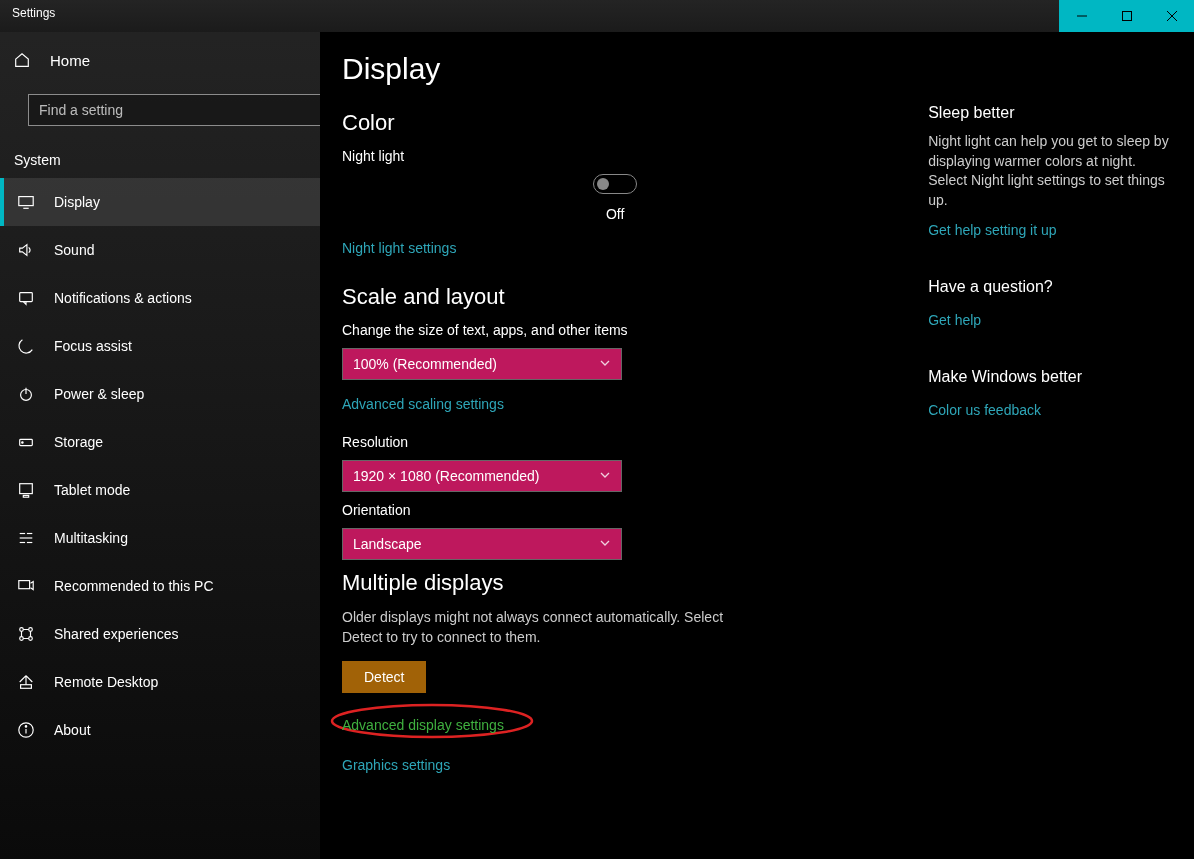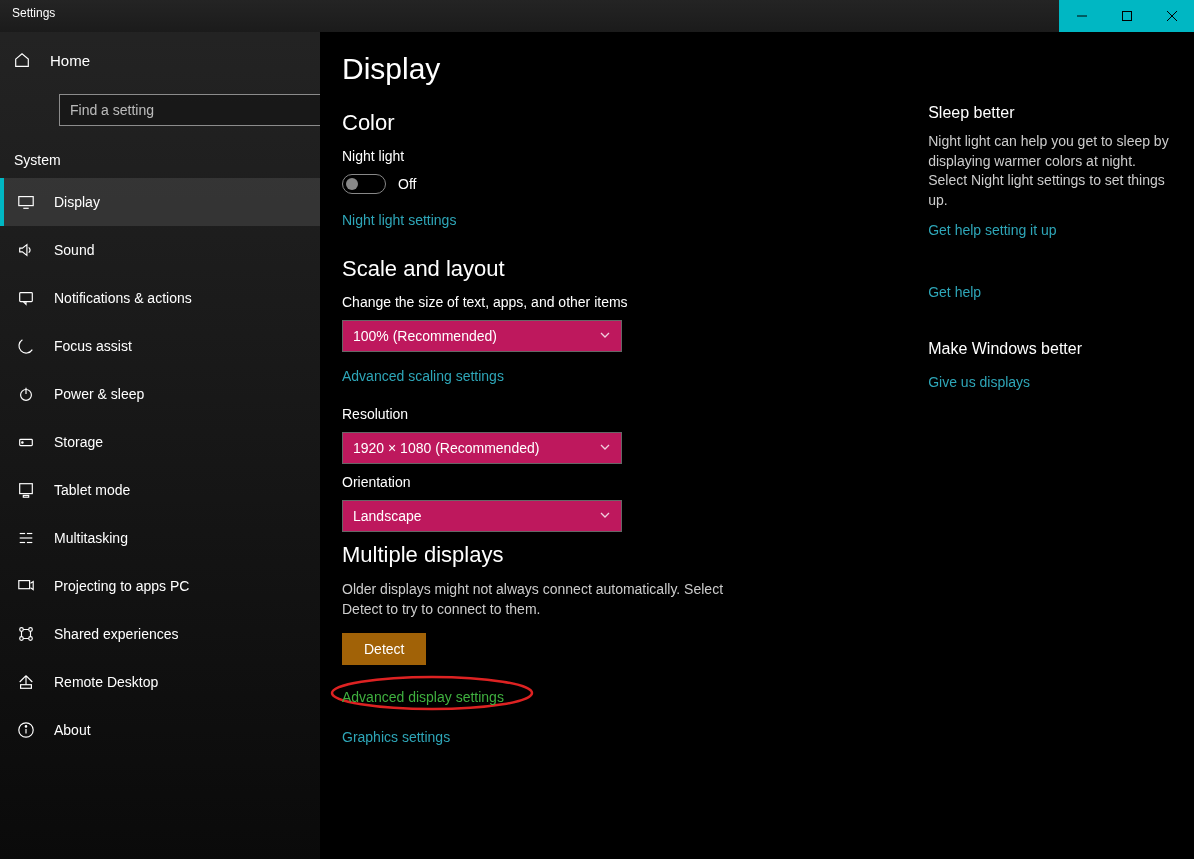--- a/index.html
+++ b/index.html
@@ -54,21 +54,21 @@
     display: flex;
     align-items: center;
     height: 56px;
     padding-left: 12px;
     gap: 18px;
     font-size: 15px;
     color: #fff;
     cursor: pointer;
   }
   .icon-slot { width: 20px; display:flex; align-items:center; justify-content:center; }
-  .search-wrap { padding: 6px 12px 8px 12px; margin-left: 47px; }
+  .search-wrap { padding: 6px 12px 8px 28px; }
   .search {
     width: 100%;
     height: 32px;
     background: rgba(0,0,0,0.25);
     border: 1px solid rgba(255,255,255,0.5);
     color: #fff;
     padding: 0 30px 0 10px;
     font-size: 14px;
     outline: none;
     position: relative;
@@ -107,21 +107,21 @@
   h1.page-title {
     font-size: 30px;
     font-weight: 300;
     margin-bottom: 18px;
   }
   .columns { display: flex; gap: 40px; }
   .col-left { width: 560px; }
   .col-right { width: 250px; padding-top: 0; }
   h2.section { font-size: 22px; font-weight: 400; margin: 6px 0 12px 0; }
   .label { font-size: 14px; margin: 10px 0 10px 0; }
-  .toggle-row { display:flex; align-items:center; gap:12px; margin-bottom: 12px;}
+  .toggle-row { display:flex; align-items:center; gap:12px; margin-bottom: 12px; flex-direction: column;}
   .toggle {
     width: 44px; height: 20px;
     border: 1px solid #888; border-radius: 10px;
     position: relative;
     background: #000;
     cursor: pointer;
   }
   .toggle .knob {
     position:absolute; left:3px; top:3px; width:12px; height:12px;
     background:#888; border-radius:50%;
@@ -284,21 +284,21 @@
       </span>
     <span>Multitasking</span>
   </div>
   <div class="navitem">
     <span class="icon-slot">
         <svg class="ic" viewBox="0 0 20 20">
           <rect x="2" y="4" width="12" height="9"></rect>
           <path d="M15 7 L18 5 V14 L15 12"></path>
         </svg>
       </span>
-    <span>Projecting to apps PC</span>
+    <span>Recommended to this PC</span>
   </div>
   <div class="navitem">
     <span class="icon-slot">
         <svg class="ic" viewBox="0 0 20 20">
           <circle cx="5" cy="5" r="2"></circle>
           <circle cx="15" cy="5" r="2"></circle>
           <circle cx="5" cy="15" r="2"></circle>
           <circle cx="15" cy="15" r="2"></circle>
           <path d="M7 5 H13 M5 7 V13 M15 7 V13 M7 15 H13"></path>
         </svg>
@@ -381,21 +381,22 @@
       </div>
     </div>
 
     <div class="col-right">
       <div class="right-block">
         <div class="right-h">Sleep better</div>
         <div class="para">Night light can help you get to sleep by displaying warmer colors at night. Select Night light settings to set things up.</div>
         <span class="link">Get help setting it up</span>
       </div>
       <div class="right-block">
+        <div class="right-h">Have a question?</div>
         <span class="link">Get help</span>
       </div>
       <div class="right-block">
         <div class="right-h">Make Windows better</div>
-        <span class="link">Give us displays</span>
+        <span class="link">Color us feedback</span>
       </div>
     </div>
   </div>
 </div>
 
 </body></html>

